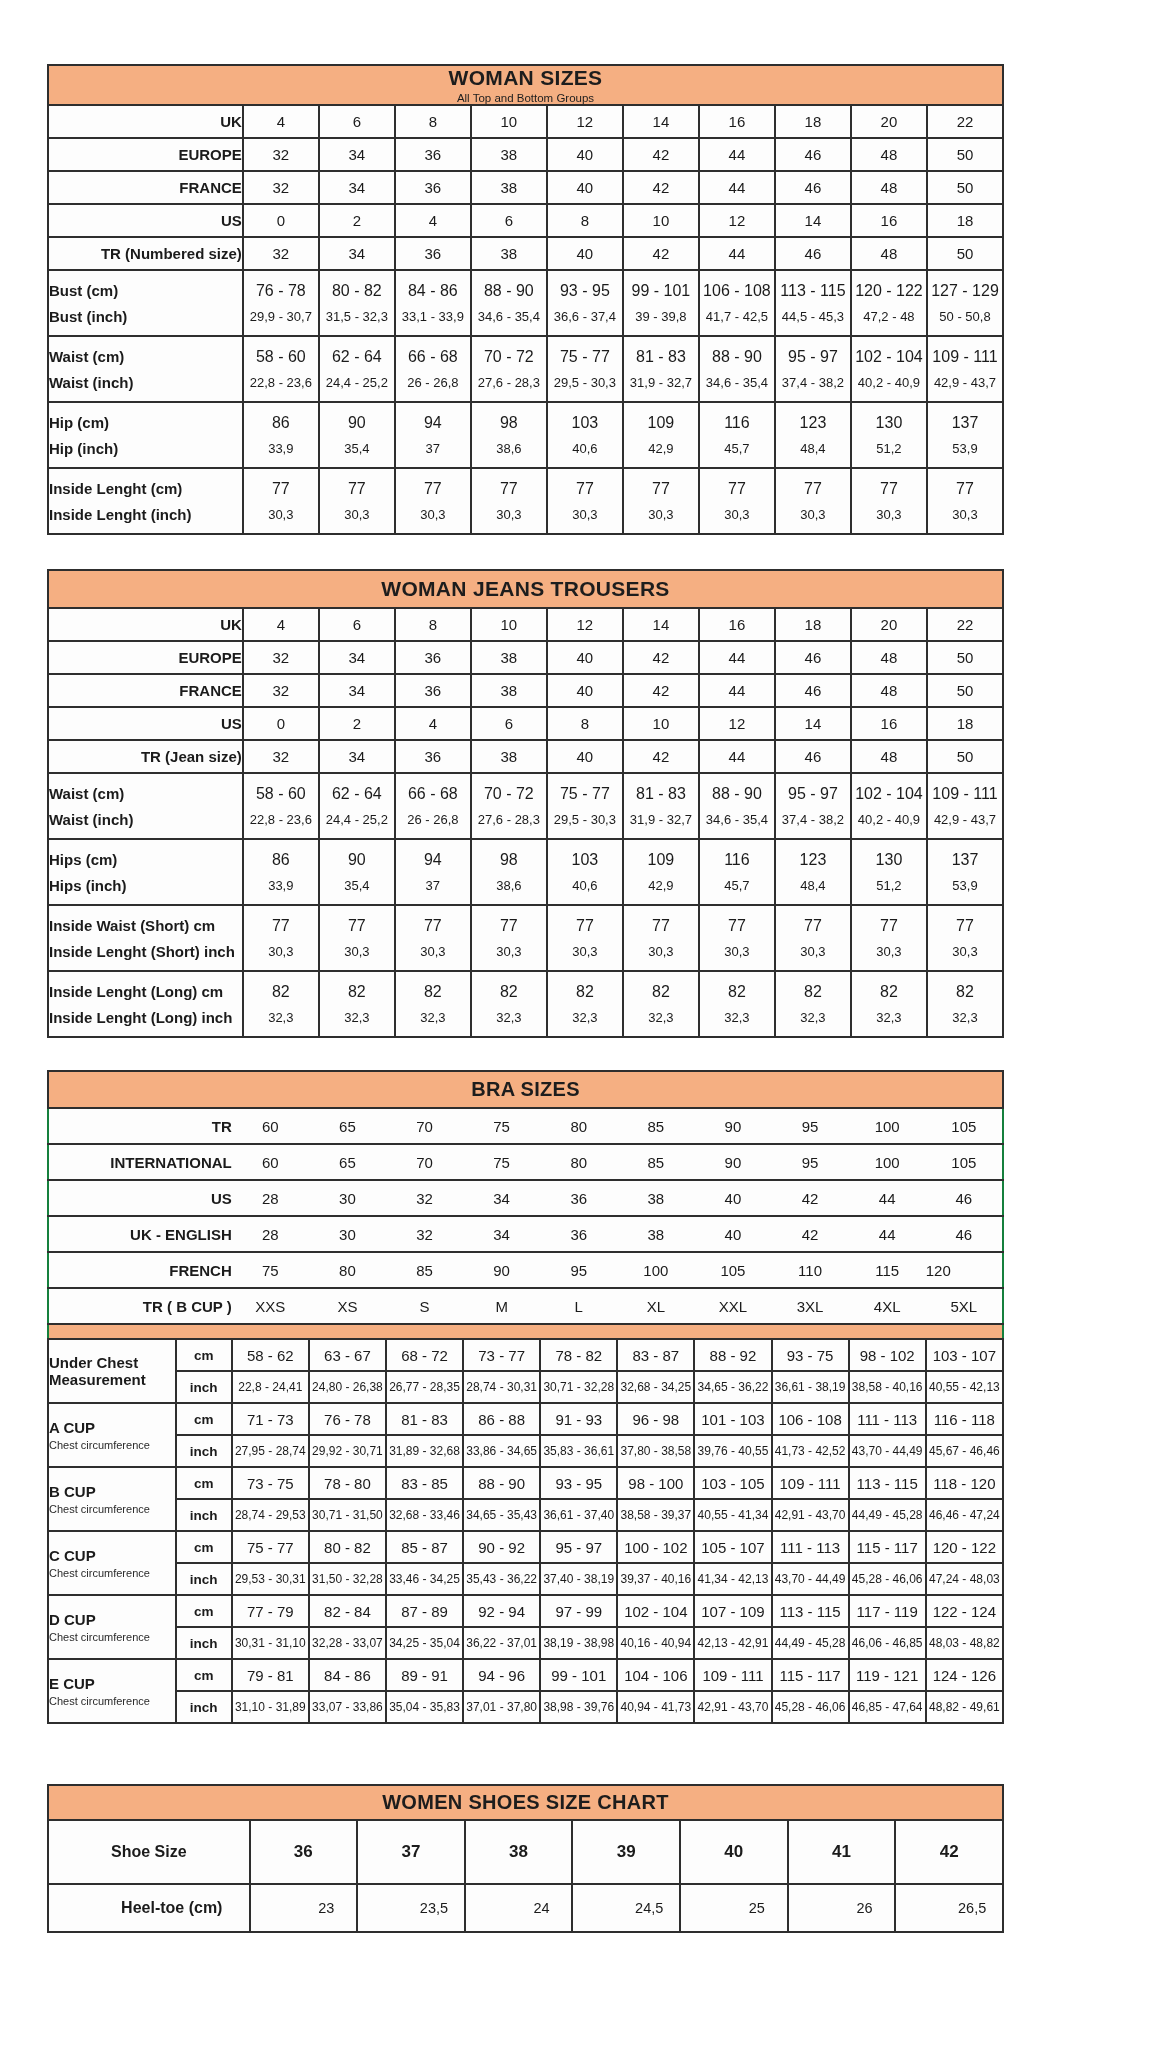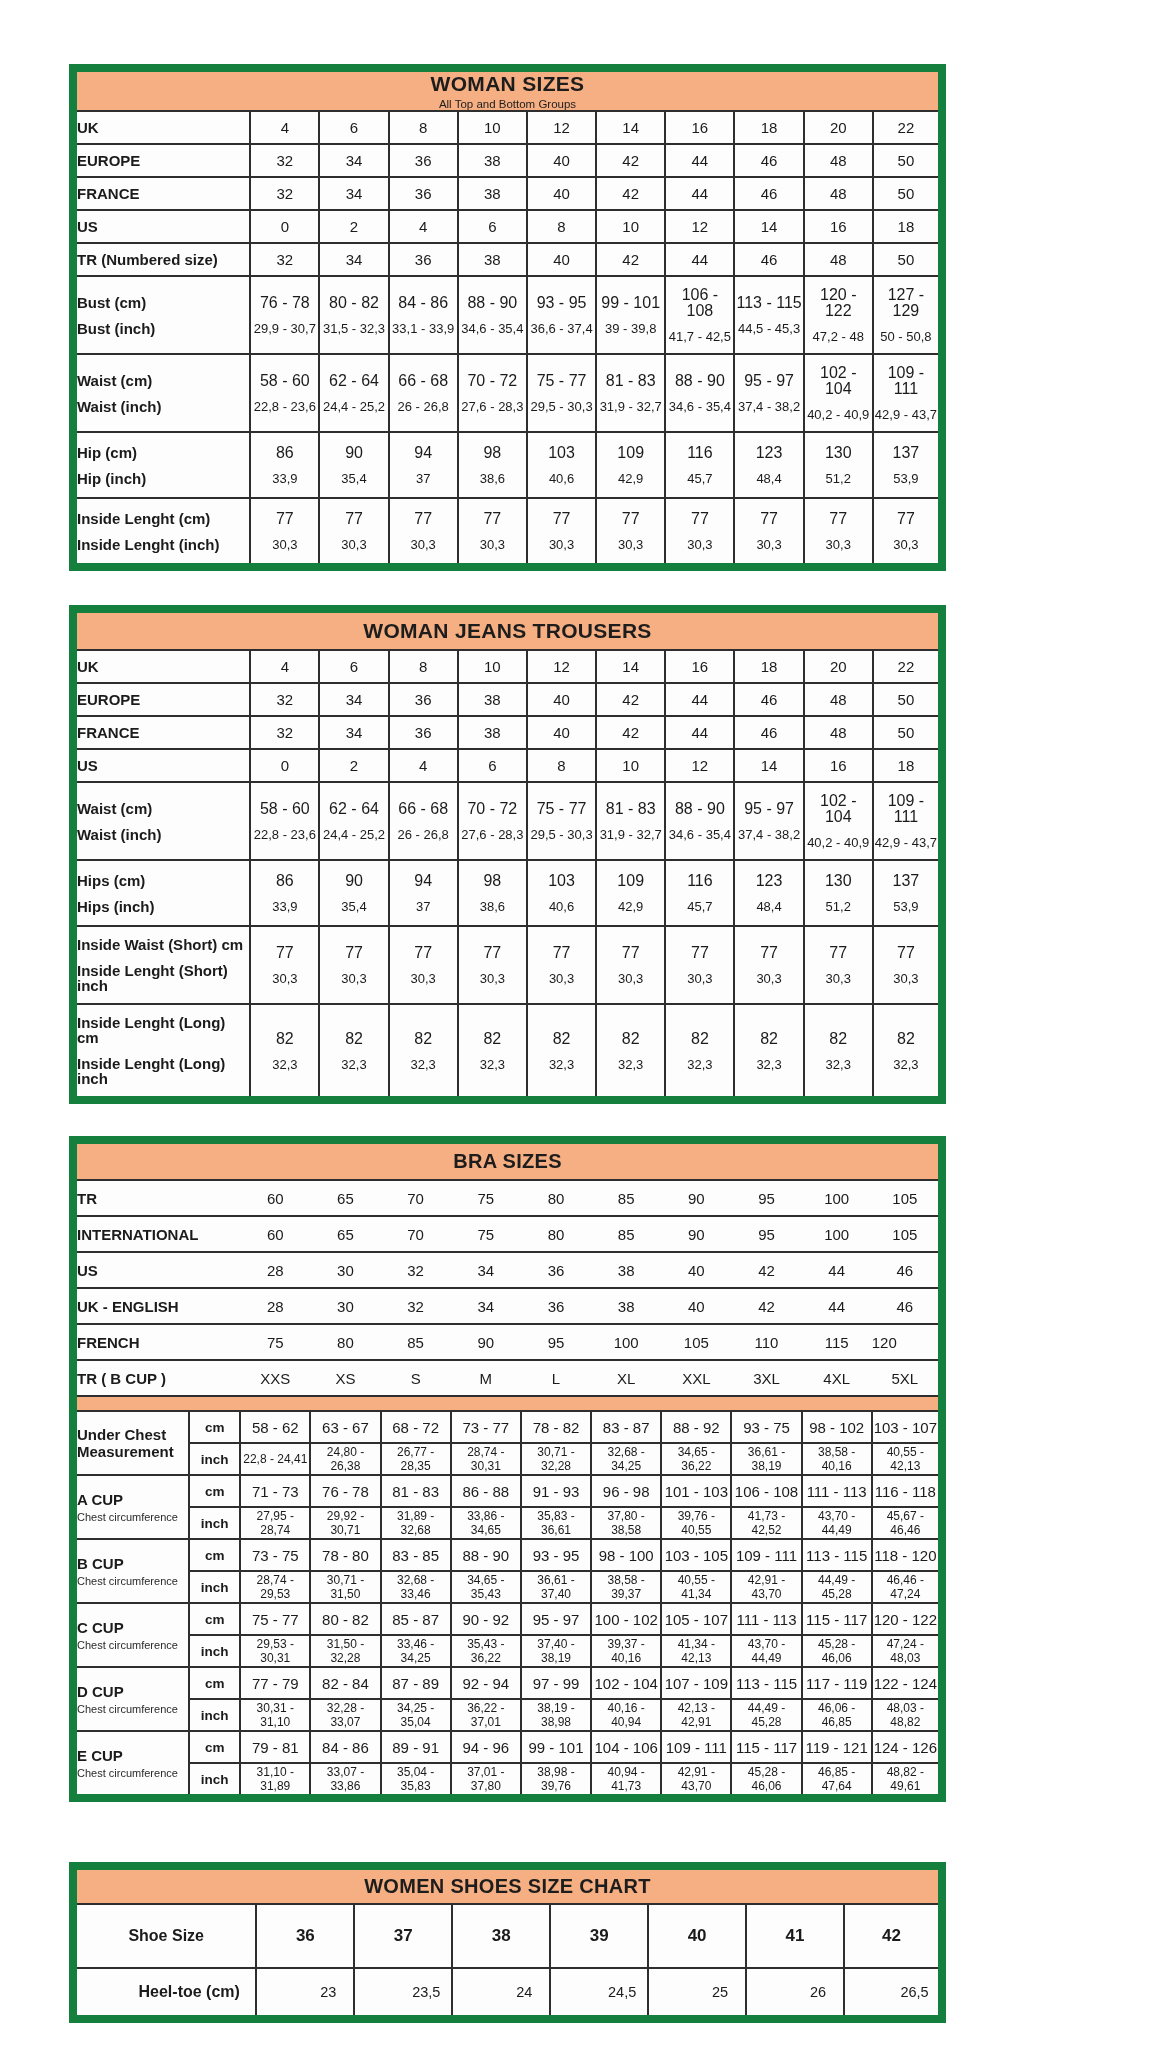--- a/index.html
+++ b/index.html
@@ -4,34 +4,34 @@
 <style>
   html,body{margin:0;padding:0;background:#ffffff;}
   .page{
     width:1164px;height:2048px;background:#ffffff;position:relative;
     font-family:"Liberation Sans", sans-serif;color:#1b1b1b;overflow:hidden;
   }
   .gap{width:100%;}
   .g65{height:64px;} .g34{height:34px;} .g32{height:32px;} .g60{height:60px;}
 
   table.tbl{
-    width:877px;margin-left:69px;border-collapse:collapse;table-layout:fixed;
-    background:#fdfdfd;border:8px solid #15803d;
+    width:957px;margin-left:47px;border-collapse:collapse;table-layout:fixed;
+    background:#fdfdfd;border:2px solid #15803d;
   }
   table.tbl td, table.tbl th{border:2px solid #2e2e2e;padding:0;vertical-align:middle;}
 
   th.band{
     background:#f5af82;text-align:center;padding:7px 0 8px 0;
   }
   .band .title{font-size:21px;font-weight:bold;color:#1d1d1d;letter-spacing:.3px;}
   .band .subtitle{font-size:11.5px;font-weight:normal;color:#1d1d1d;margin-top:2px;}
 
   
   .row-single td{height:31px;text-align:center;font-size:15px;}
-  td.lbl{text-align:left;padding-left:13px;font-weight:bold;font-size:15px;}
+  td.lbl{text-align:right;padding-left:13px;font-weight:bold;font-size:15px;}
   .row-pair td{height:64px;text-align:center;}
   .row-pair td.lbl{text-align:left;}
   .p-top{font-size:16px;margin:10px 0 11px 0;line-height:1;}
   .p-bot{font-size:13px;margin:0 0 10px 0;line-height:1;}
   td.lbl .p-top,td.lbl .p-bot{font-weight:bold;font-size:15px;}
 
   
   tr.nv td{border-left:0;border-right:0;height:34px;}
   tr.sep td{background:#f5af82;height:13px;border-left:0;border-right:0;}
 
@@ -398,20 +398,33 @@
           <td>0</td>
           <td>2</td>
           <td>4</td>
           <td>6</td>
           <td>8</td>
           <td>10</td>
           <td>12</td>
           <td>14</td>
           <td>16</td>
           <td>18</td>
+        </tr>
+        <tr class="row-single">
+          <td class="lbl">TR (Jean size)</td>
+          <td>32</td>
+          <td>34</td>
+          <td>36</td>
+          <td>38</td>
+          <td>40</td>
+          <td>42</td>
+          <td>44</td>
+          <td>46</td>
+          <td>48</td>
+          <td>50</td>
         </tr>
         <tr class="row-pair">
           <td class="lbl">
             <div class="p-top">Waist (cm)</div>
             <div class="p-bot">Waist (inch)</div>
           </td>
           <td>
             <div class="p-top">58 - 60</div>
             <div class="p-bot">22,8 - 23,6</div>
           </td>

